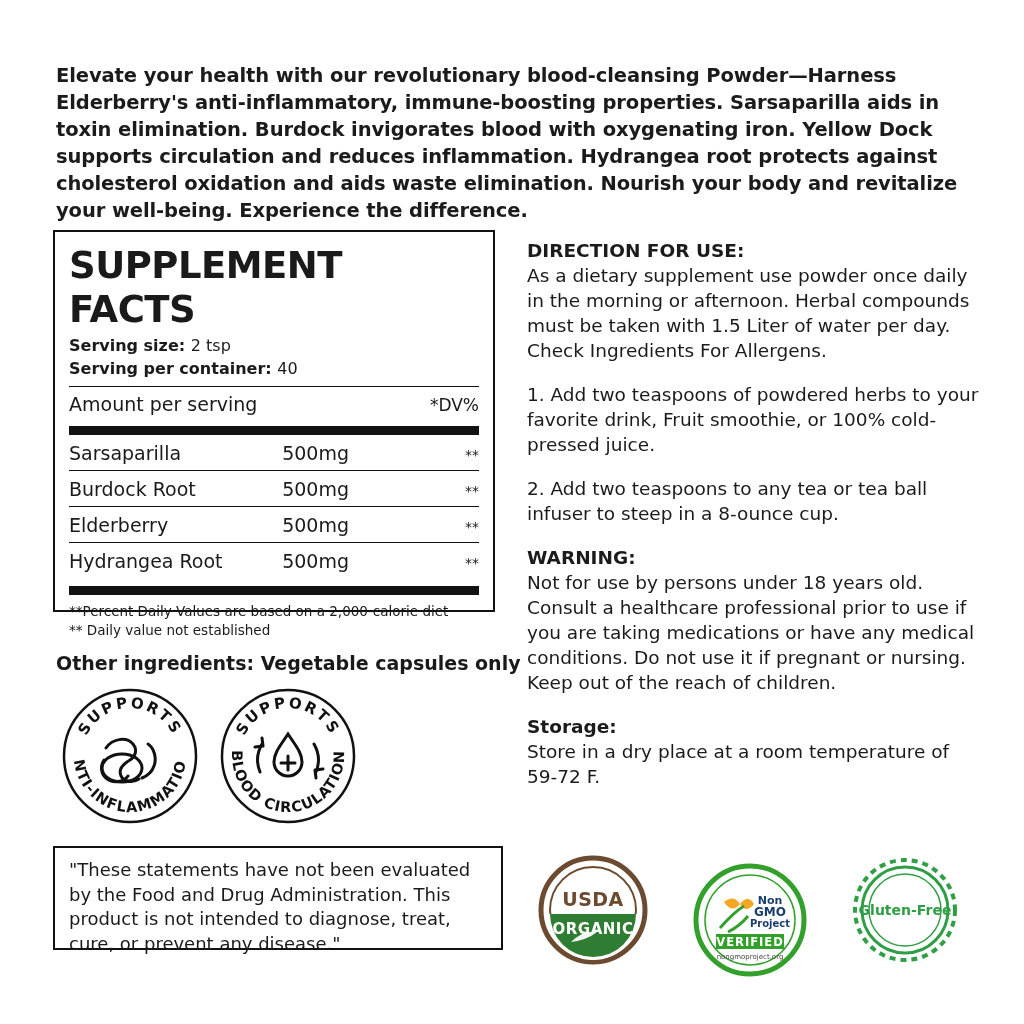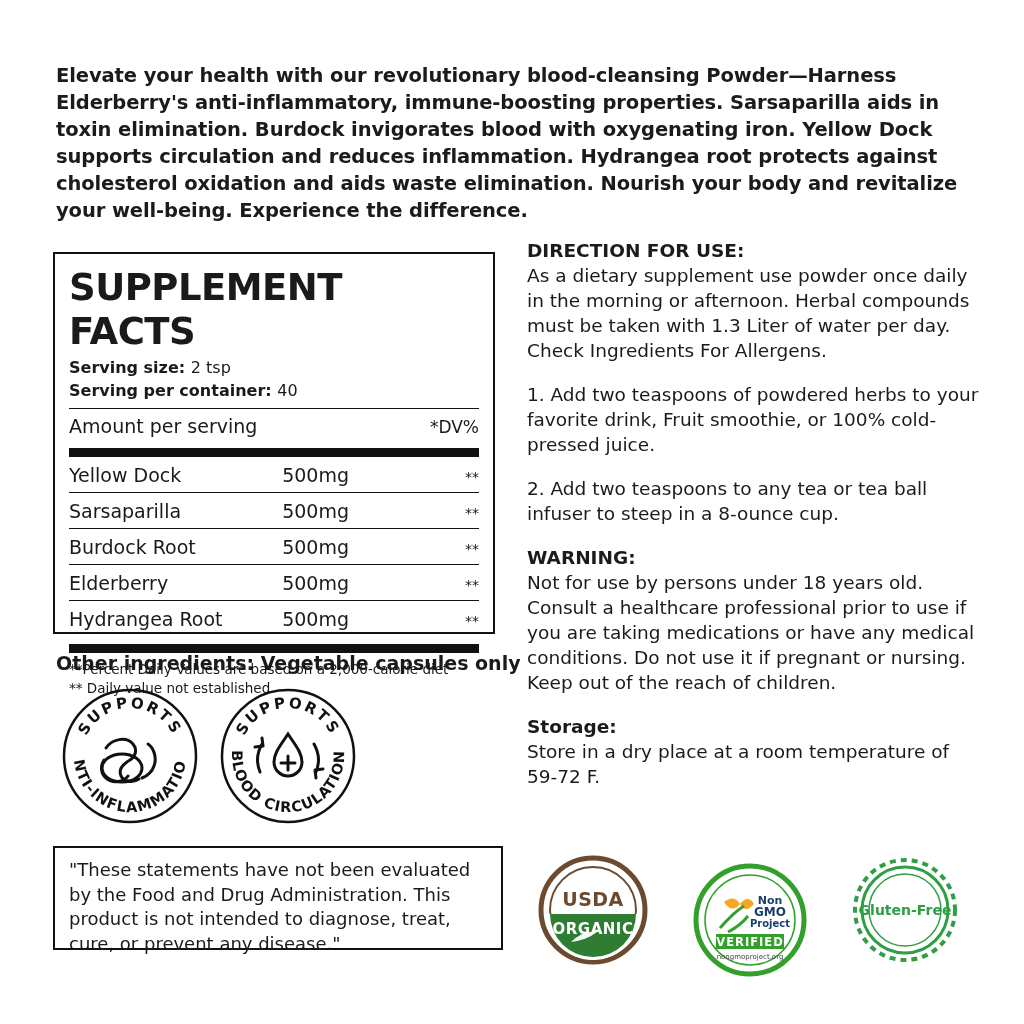--- a/index.html
+++ b/index.html
@@ -24,21 +24,21 @@
     font-size: 19.5px;
     line-height: 27px;
     font-weight: 600;
     color: #1b1b1b;
     letter-spacing: -0.1px;
   }
 
   
   .supp-box {
     position: absolute;
-    left: 53px; top: 252px;
+    left: 53px; top: 230px;
     width: 442px; height: 382px;
     border: 2px solid #111;
     background: #fff;
     padding: 12px 14px 8px 14px;
   }
   .supp-title {
     font-size: 37px;
     font-weight: 700;
     letter-spacing: -0.5px;
     line-height: 44px;
@@ -159,25 +159,20 @@
 
     <div class="amount-row">
       <span>Amount per serving</span>
       <span class="dv">*DV%</span>
     </div>
 
     <div class="rule-thick"></div>
 
     <table class="facts">
       <tbody>
-        <tr>
-          <td class="name">Yellow Dock</td>
-          <td class="amt">500mg</td>
-          <td class="dv">**</td>
-        </tr>
         <tr>
           <td class="name">Sarsaparilla</td>
           <td class="amt">500mg</td>
           <td class="dv">**</td>
         </tr>
         <tr>
           <td class="name">Burdock Root</td>
           <td class="amt">500mg</td>
           <td class="dv">**</td>
         </tr>
@@ -249,21 +244,21 @@
         <path d="M44,52 l1,8 l-8,1" stroke-linejoin="round"></path>
         <path d="M98,92 l-1,-8 l8,-1" stroke-linejoin="round"></path>
       </g>
     </svg>
   </div>
 
   <div class="disclaimer">"These statements have not been evaluated by the Food and Drug Administration. This product is not intended to diagnose, treat, cure, or prevent any disease."</div>
 
   <div class="right-col">
     <h3>DIRECTION FOR USE:</h3>
-    <p>As a dietary supplement use powder once daily in the morning or afternoon. Herbal compounds must be taken with 1.3 Liter of water per day. Check Ingredients For Allergens.</p>
+    <p>As a dietary supplement use powder once daily in the morning or afternoon. Herbal compounds must be taken with 1.5 Liter of water per day. Check Ingredients For Allergens.</p>
     <div class="gap"></div>
     <p>1. Add two teaspoons of powdered herbs to your favorite drink, Fruit smoothie, or 100% cold-pressed juice.</p>
     <div class="gap"></div>
     <p>2. Add two teaspoons to any tea or tea ball infuser to steep in a 8-ounce cup.</p>
     <div class="gap"></div>
     <h3>WARNING:</h3>
     <p>Not for use by persons under 18 years old. Consult a healthcare professional prior to use if you are taking medications or have any medical conditions. Do not use it if pregnant or nursing. Keep out of the reach of children.</p>
     <div class="gap"></div>
     <h3>Storage:</h3>
     <p>Store in a dry place at a room temperature of 59-72 F.</p>

